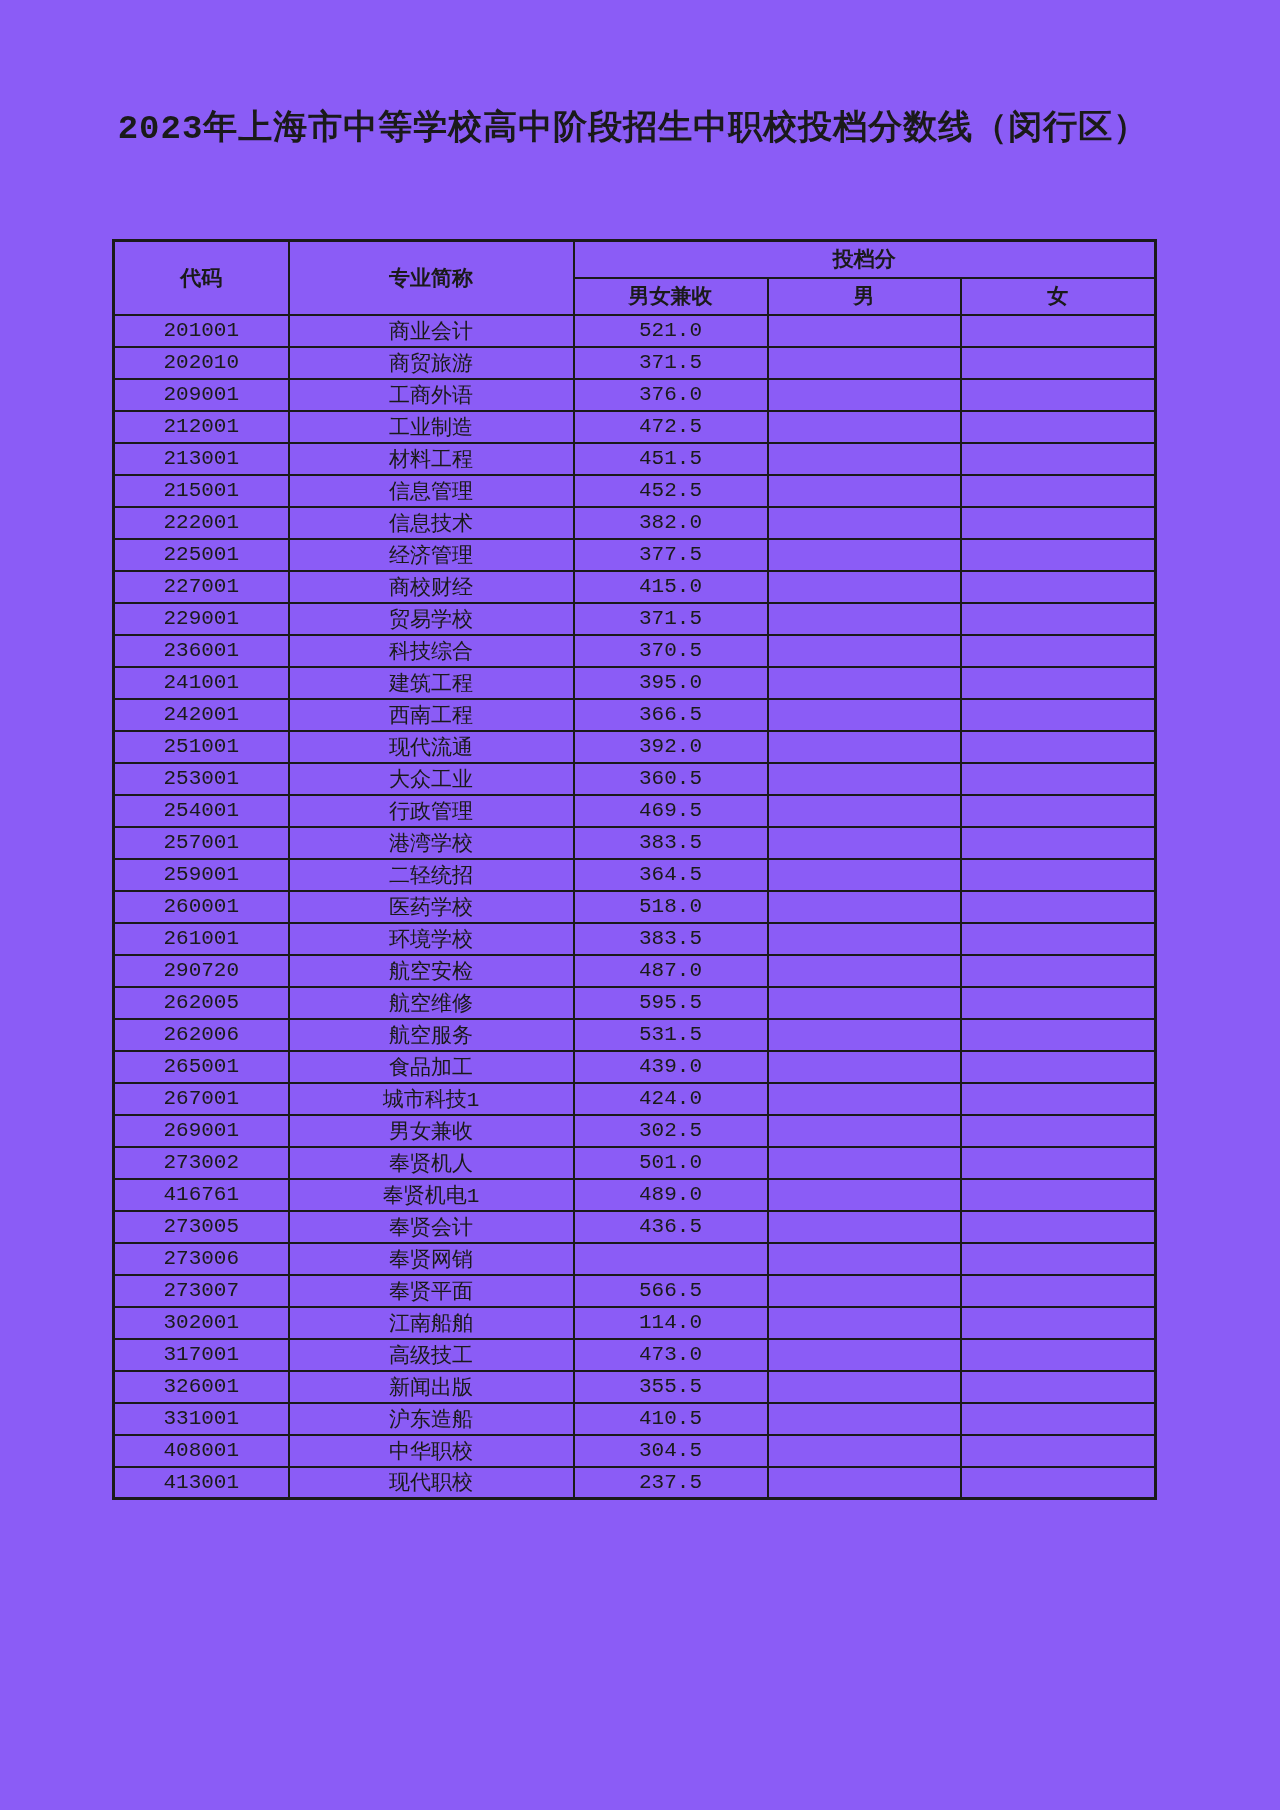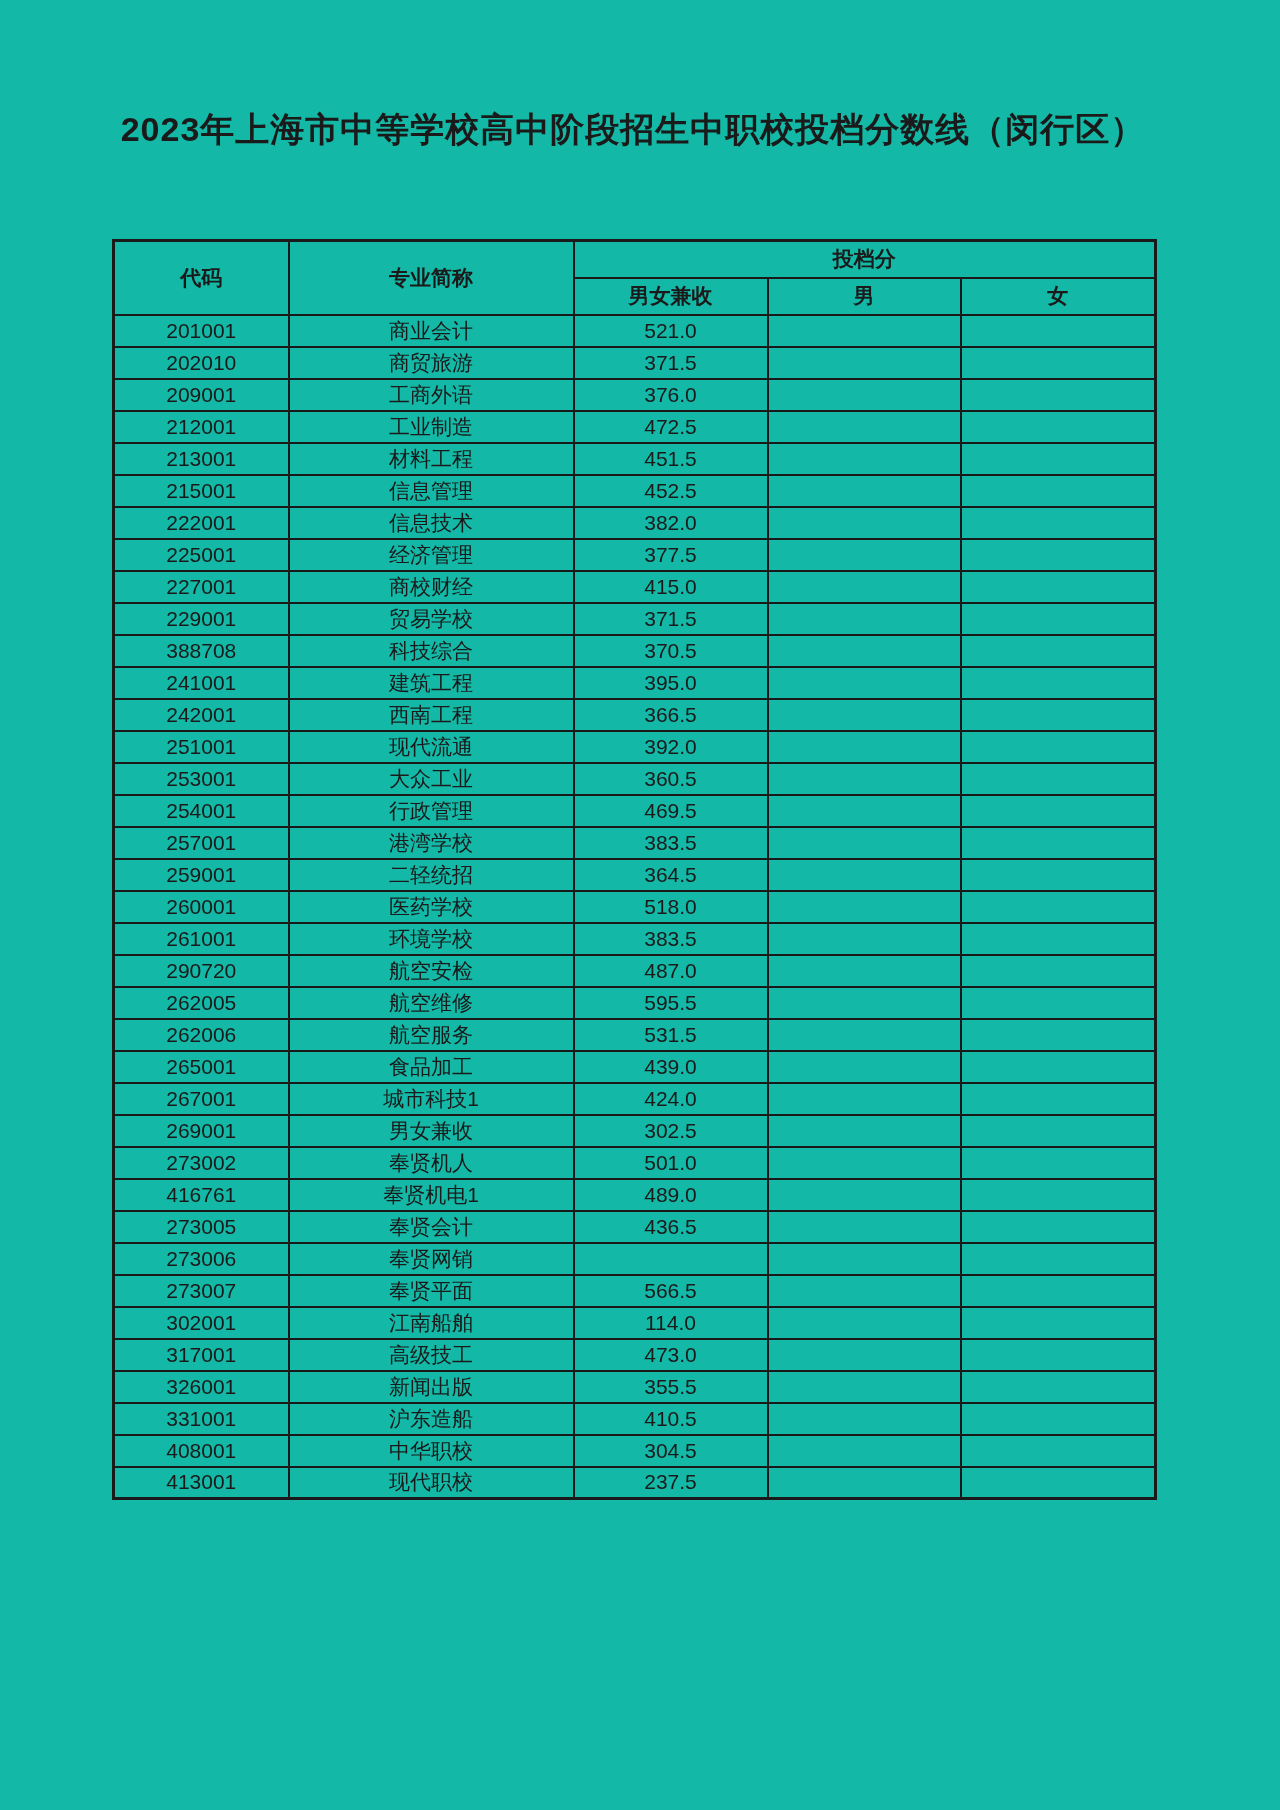--- a/index.html
+++ b/index.html
@@ -1,23 +1,24 @@
 <!DOCTYPE html>
 <html><head>
 <meta charset="utf-8">
 <style>
   html, body { margin: 0; padding: 0; background: #ffffff; }
   body { font-family: "Liberation Sans", sans-serif; }
   .page {
     position: relative;
     width: 1280px;
     height: 1810px;
-    background: #14b8a6;
+    background: #8b5cf6;
     color: #1a1a1a;
     overflow: hidden;
+    font-family: Liberation Mono, monospace;
   }
   .doc-title {
     position: absolute;
     top: 104px;
     left: 112px;
     width: 1042px;
     margin: 0;
     font-size: 34px;
     line-height: 50px;
     font-weight: bold;
@@ -144,21 +145,21 @@
             <td></td>
           </tr>
           <tr>
             <td>229001</td>
             <td>贸易学校</td>
             <td>371.5</td>
             <td></td>
             <td></td>
           </tr>
           <tr>
-            <td>388708</td>
+            <td>236001</td>
             <td>科技综合</td>
             <td>370.5</td>
             <td></td>
             <td></td>
           </tr>
           <tr>
             <td>241001</td>
             <td>建筑工程</td>
             <td>395.0</td>
             <td></td>

